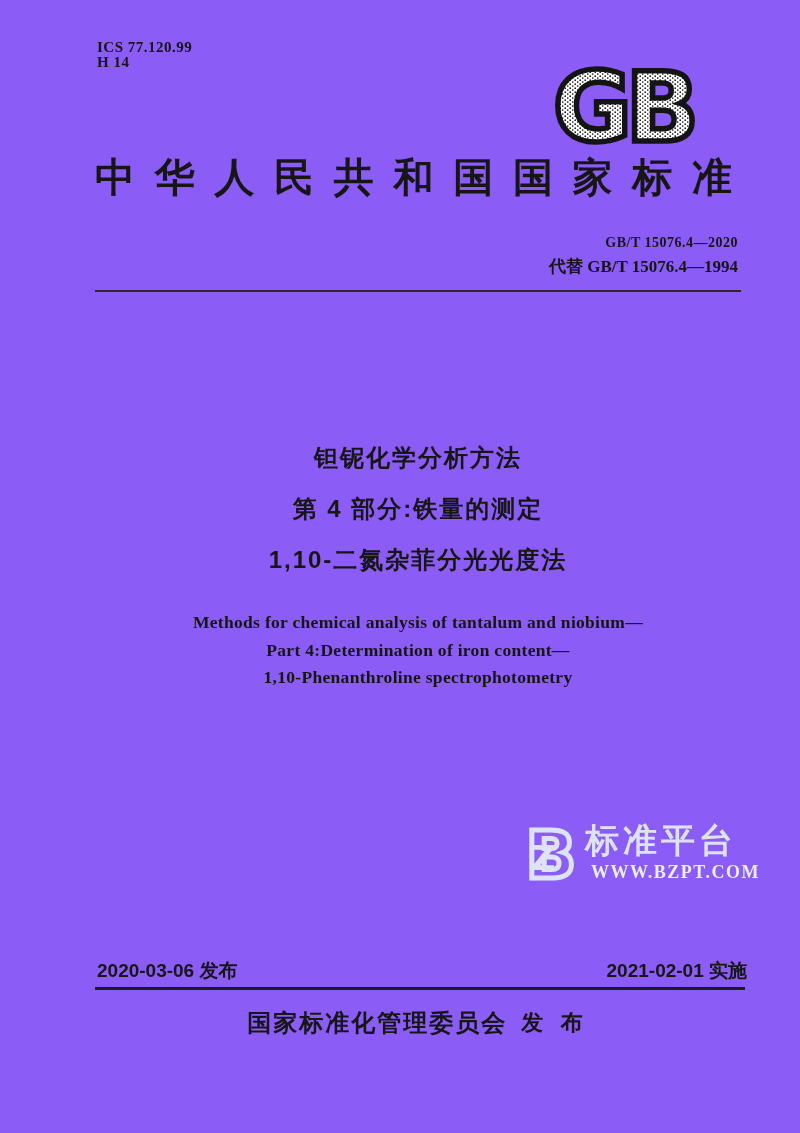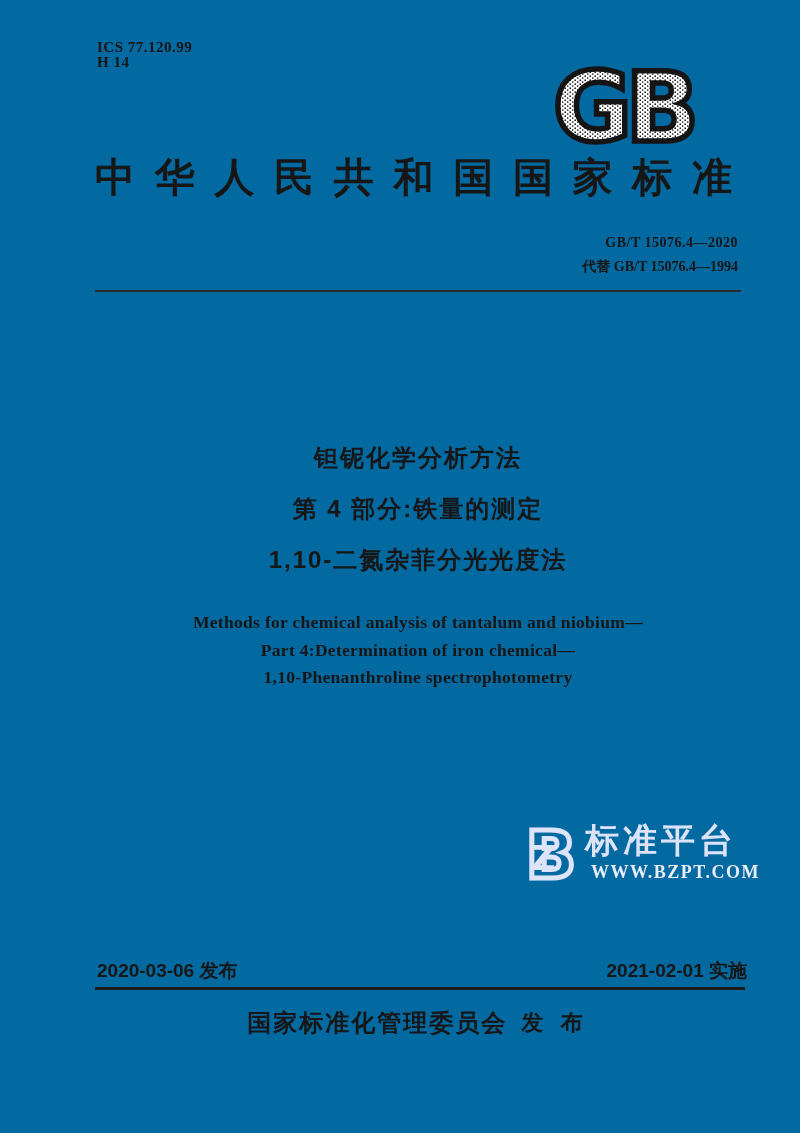--- a/index.html
+++ b/index.html
@@ -7,21 +7,21 @@
   body {
     background: #ffffff;
     font-family: "Liberation Serif", serif;
     color: #161616;
     overflow: hidden;
   }
   .page {
     position: relative;
     width: 800px;
     height: 1133px;
-    background: #0369a1;
+    background: #8b5cf6;
   }
 
   
   .ics-block {
     position: absolute;
     left: 97px; top: 40px;
     font-family: "Liberation Serif", serif;
     font-weight: bold;
     font-size: 15px;
     line-height: 15px;
@@ -52,21 +52,21 @@
 
   
   .std-no-block {
     position: absolute;
     right: 62px; top: 231px;
     text-align: right;
     font-family: "Liberation Serif", serif;
     font-weight: bold;
   }
   .std-no { font-size: 14px; line-height: 24px; letter-spacing: 0.5px; }
-  .std-replaces { font-size: 14px; line-height: 19px; margin-top: 2px; }
+  .std-replaces { font-size: 17px; line-height: 19px; margin-top: 2px; }
 
   .rule-thin {
     position: absolute;
     left: 95px; top: 290px;
     width: 646px; height: 2px;
     background: #2a2a2a;
   }
 
   
   .title-cn {
@@ -198,21 +198,21 @@
   <div class="rule-thin"></div>
 
   <div class="title-cn">
     <div>钽铌化学分析方法</div>
     <div>第 4 部分:铁量的测定</div>
     <div>1,10-二氮杂菲分光光度法</div>
   </div>
 
   <div class="title-en">
     <div>Methods for chemical analysis of tantalum and niobium—</div>
-    <div>Part 4:Determination of iron chemical—</div>
+    <div>Part 4:Determination of iron content—</div>
     <div>1,10-Phenanthroline spectrophotometry</div>
   </div>
 
   <div class="watermark">
     <svg class="wm-logo" width="62" height="64" viewBox="0 0 62 64">
       <text x="30" y="54" text-anchor="middle" font-family="'DejaVu Sans', sans-serif" font-size="66" font-weight="bold" fill="none" stroke="#dde3f8" stroke-width="5">B</text>
       <text x="22" y="46" text-anchor="middle" font-family="'DejaVu Sans', sans-serif" font-size="34" font-weight="bold" fill="#dde3f8">Z</text>
     </svg>
     <div class="wm-name" style="color:#dce2f7">标准平台</div>
     <div class="wm-url" style="color:#e9edfb">WWW.BZPT.COM</div>

